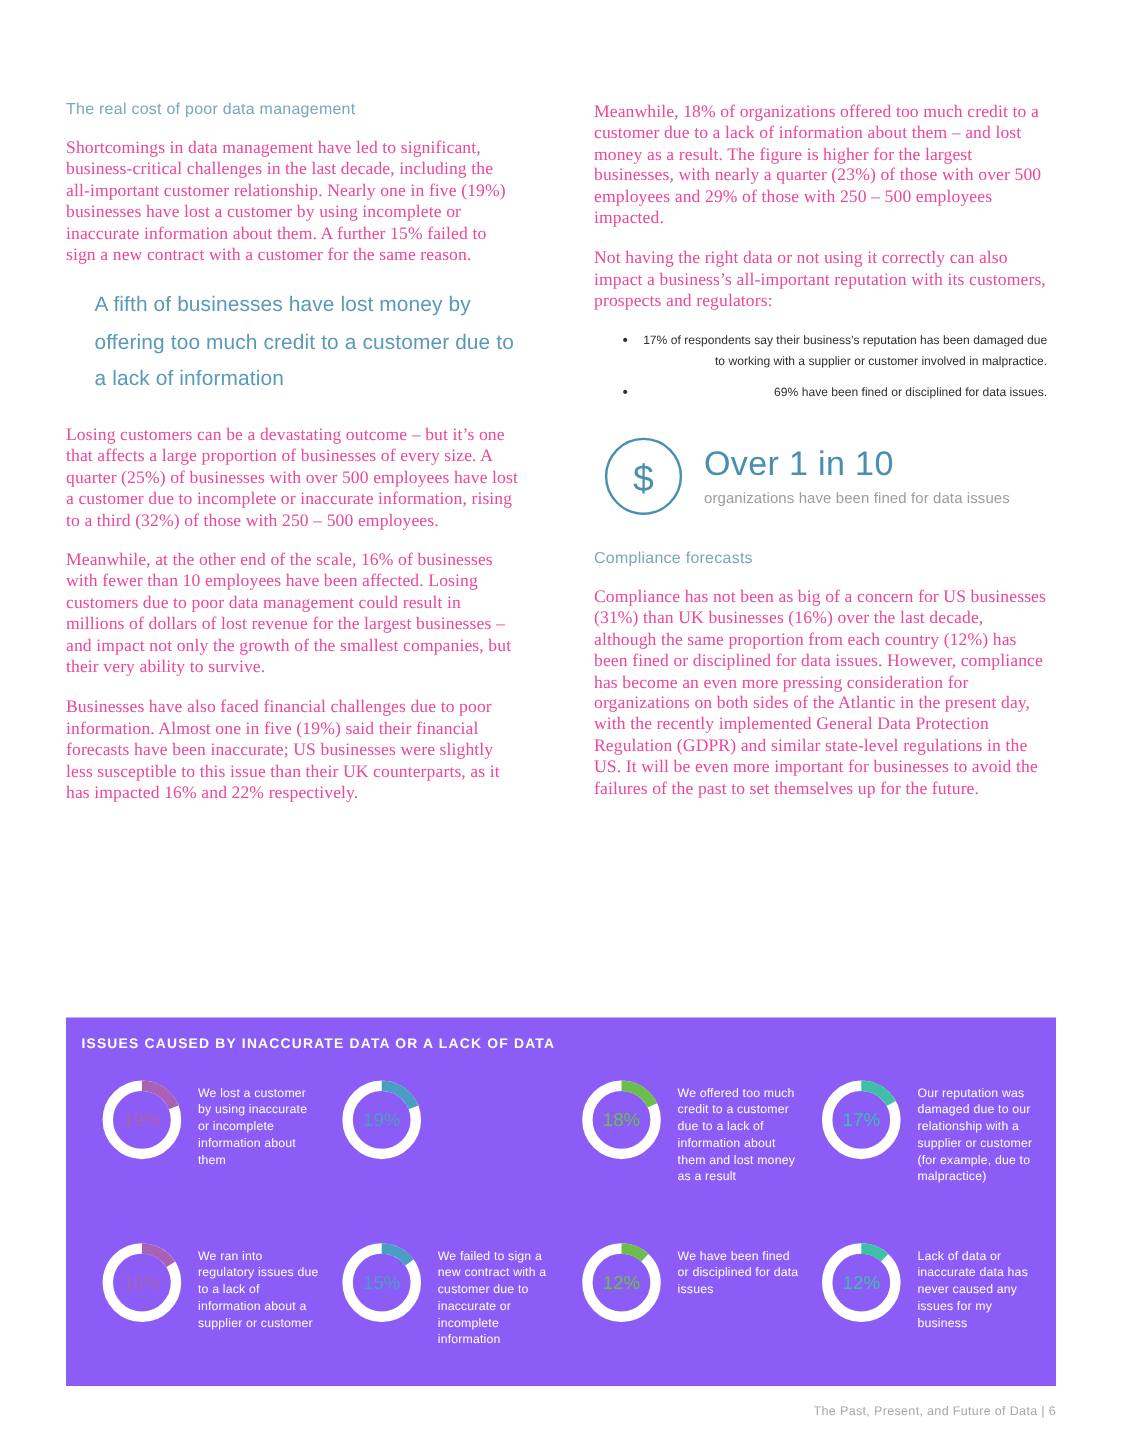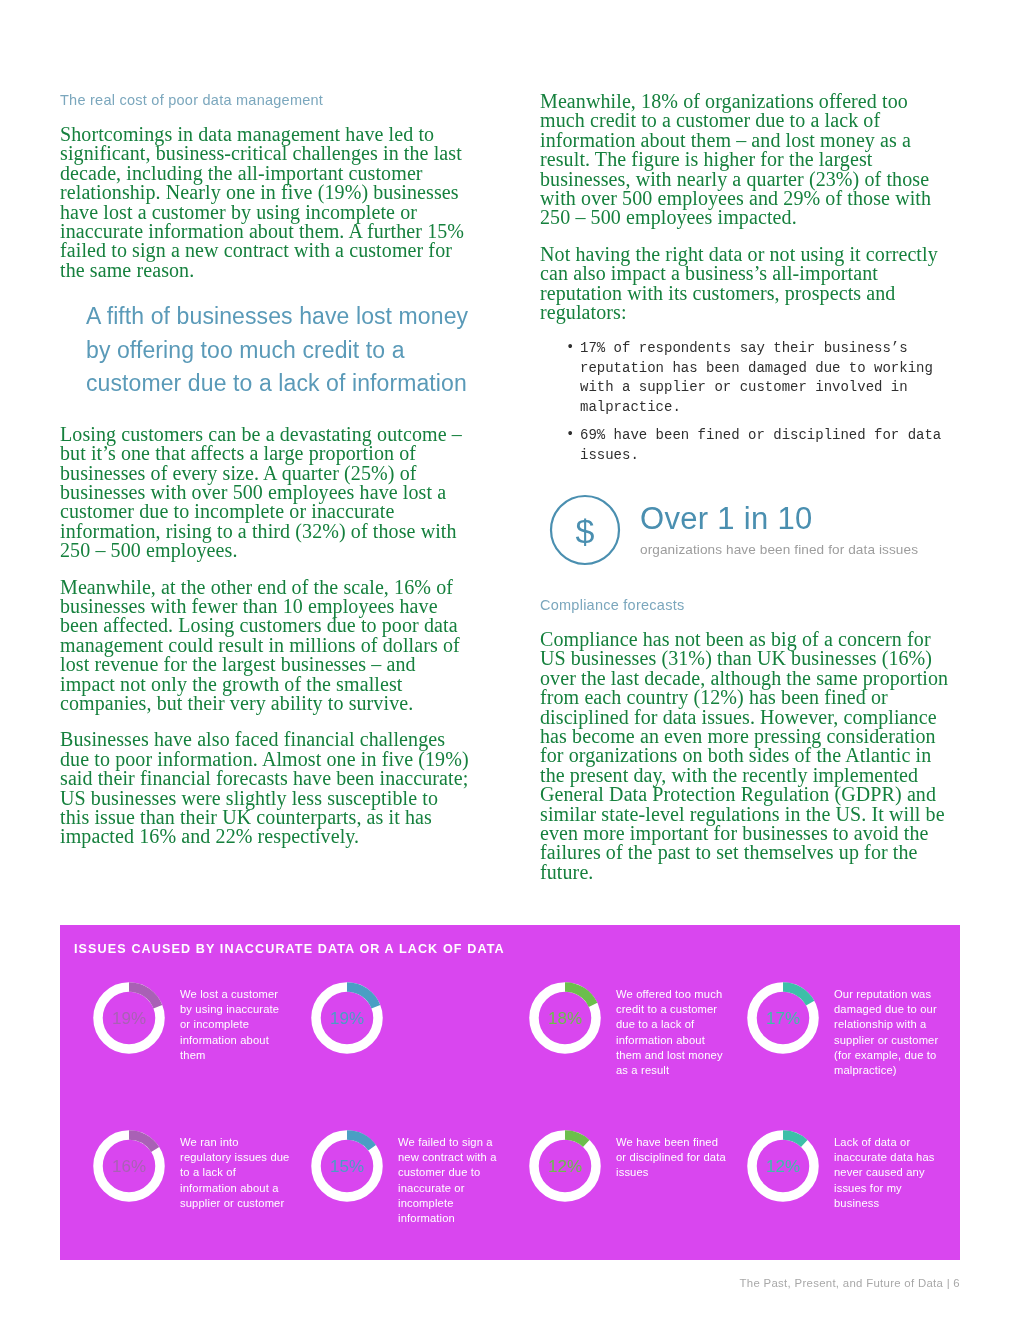--- a/index.html
+++ b/index.html
@@ -21,48 +21,49 @@
   .sec-head {
     font-family:"Liberation Sans", sans-serif;
     font-size:14.5px;
     font-weight:400;
     letter-spacing:.25px;
     color:#7ba7bd;
     margin:0 0 17px 0;
   }
   p.body {
     font-family:"Liberation Serif", serif;
-    font-size:20px;
+    font-size:16px;
     line-height:19.4px;
     margin:0 0 17px 0;
-    color:#15803d;
+    color:#ec4899;
     letter-spacing:.1px;
   }
   .pullquote {
     font-family:"Liberation Sans", sans-serif;
-    font-size:23px;
+    font-size:19px;
     line-height:33.5px;
     color:#5a9ab8;
     font-weight:400;
     margin:20px 0 24px 26px;
     letter-spacing:.1px;
   }
   ul.bullets {
     margin:0 0 17px 0;
     padding:0 0 0 26px;
     list-style:none;
   }
   ul.bullets li {
     position:relative;
-    font-family:Liberation Mono, monospace;
-    font-size:14px;
+    font-family:Liberation Sans, sans-serif;
+    font-size:11px;
     line-height:19.4px;
     margin-bottom:9px;
     color:#2f2f2f;
     padding-left:14px;
+    text-align:right;
   }
   ul.bullets li::before {
     content:"\2022";
     position:absolute;
     left:0; top:-1px;
     font-size:14px;
     color:#2f2f2f;
   }
 
   
@@ -88,21 +89,21 @@
     color:#9d9d9d;
     margin-top:5px;
     letter-spacing:.1px;
   }
 
   
   .panel {
     position:absolute;
     left:60px; top:925px;
     width:900px; height:335px;
-    background:#d946ef;
+    background:#8b5cf6;
   }
   .panel-title {
     font-family:"Liberation Sans", sans-serif;
     font-size:12.6px;
     font-weight:bold;
     letter-spacing:1.1px;
     color:#ffffff;
     margin:17px 0 0 14px;
   }
   .grid {

